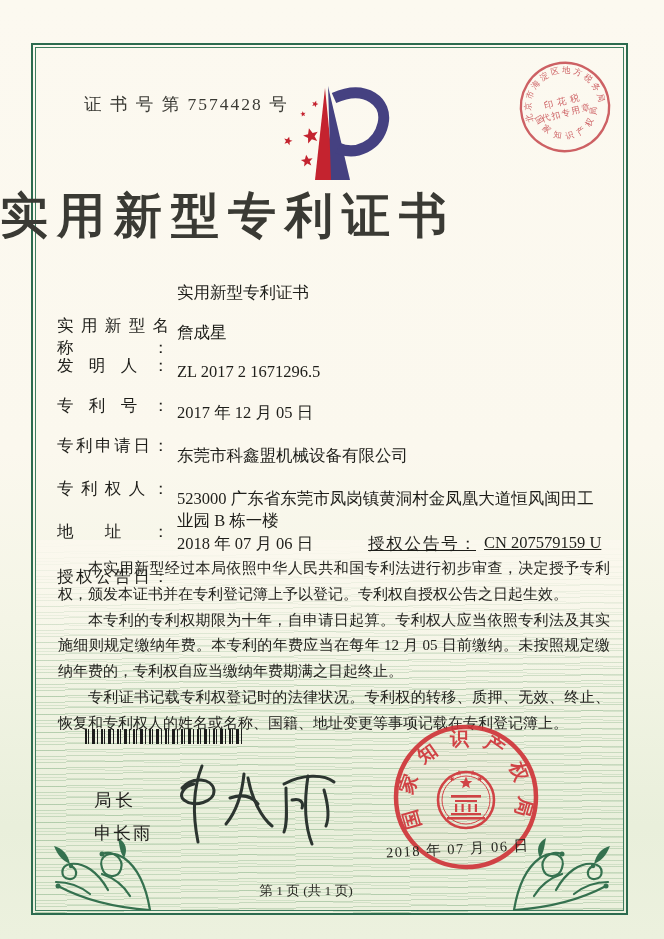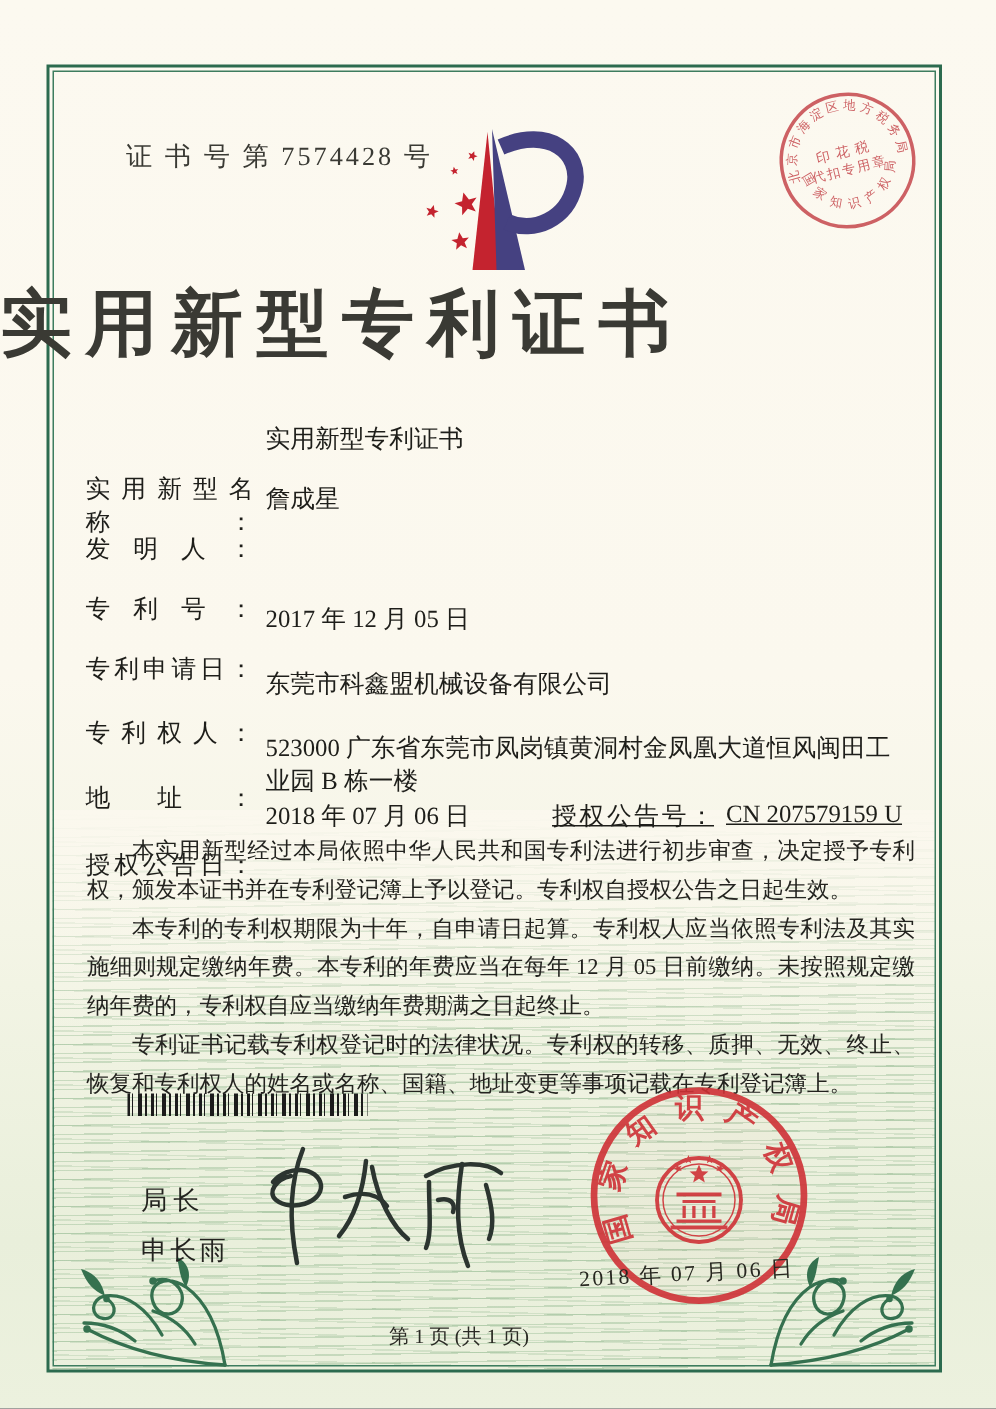--- a/index.html
+++ b/index.html
@@ -133,20 +133,21 @@
     <div class="frow" style="top:282px;">
       <span class="lab">实用新型名称：</span>
       <span class="val">实用新型专利证书</span>
     </div>
     <div class="frow" style="top:322px;">
       <span class="lab">发明人：</span>
       <span class="val">詹成星</span>
     </div>
     <div class="frow" style="top:362px;">
       <span class="lab">专利号：</span>
+      <span class="val">ZL 2017 2 1671296.5</span>
     </div>
     <div class="frow" style="top:402px;">
       <span class="lab">专利申请日：</span>
       <span class="val">2017 年 12 月 05 日</span>
     </div>
     <div class="frow" style="top:445px;">
       <span class="lab">专利权人：</span>
       <span class="val">东莞市科鑫盟机械设备有限公司</span>
     </div>
     <div class="frow" style="top:488px;">

